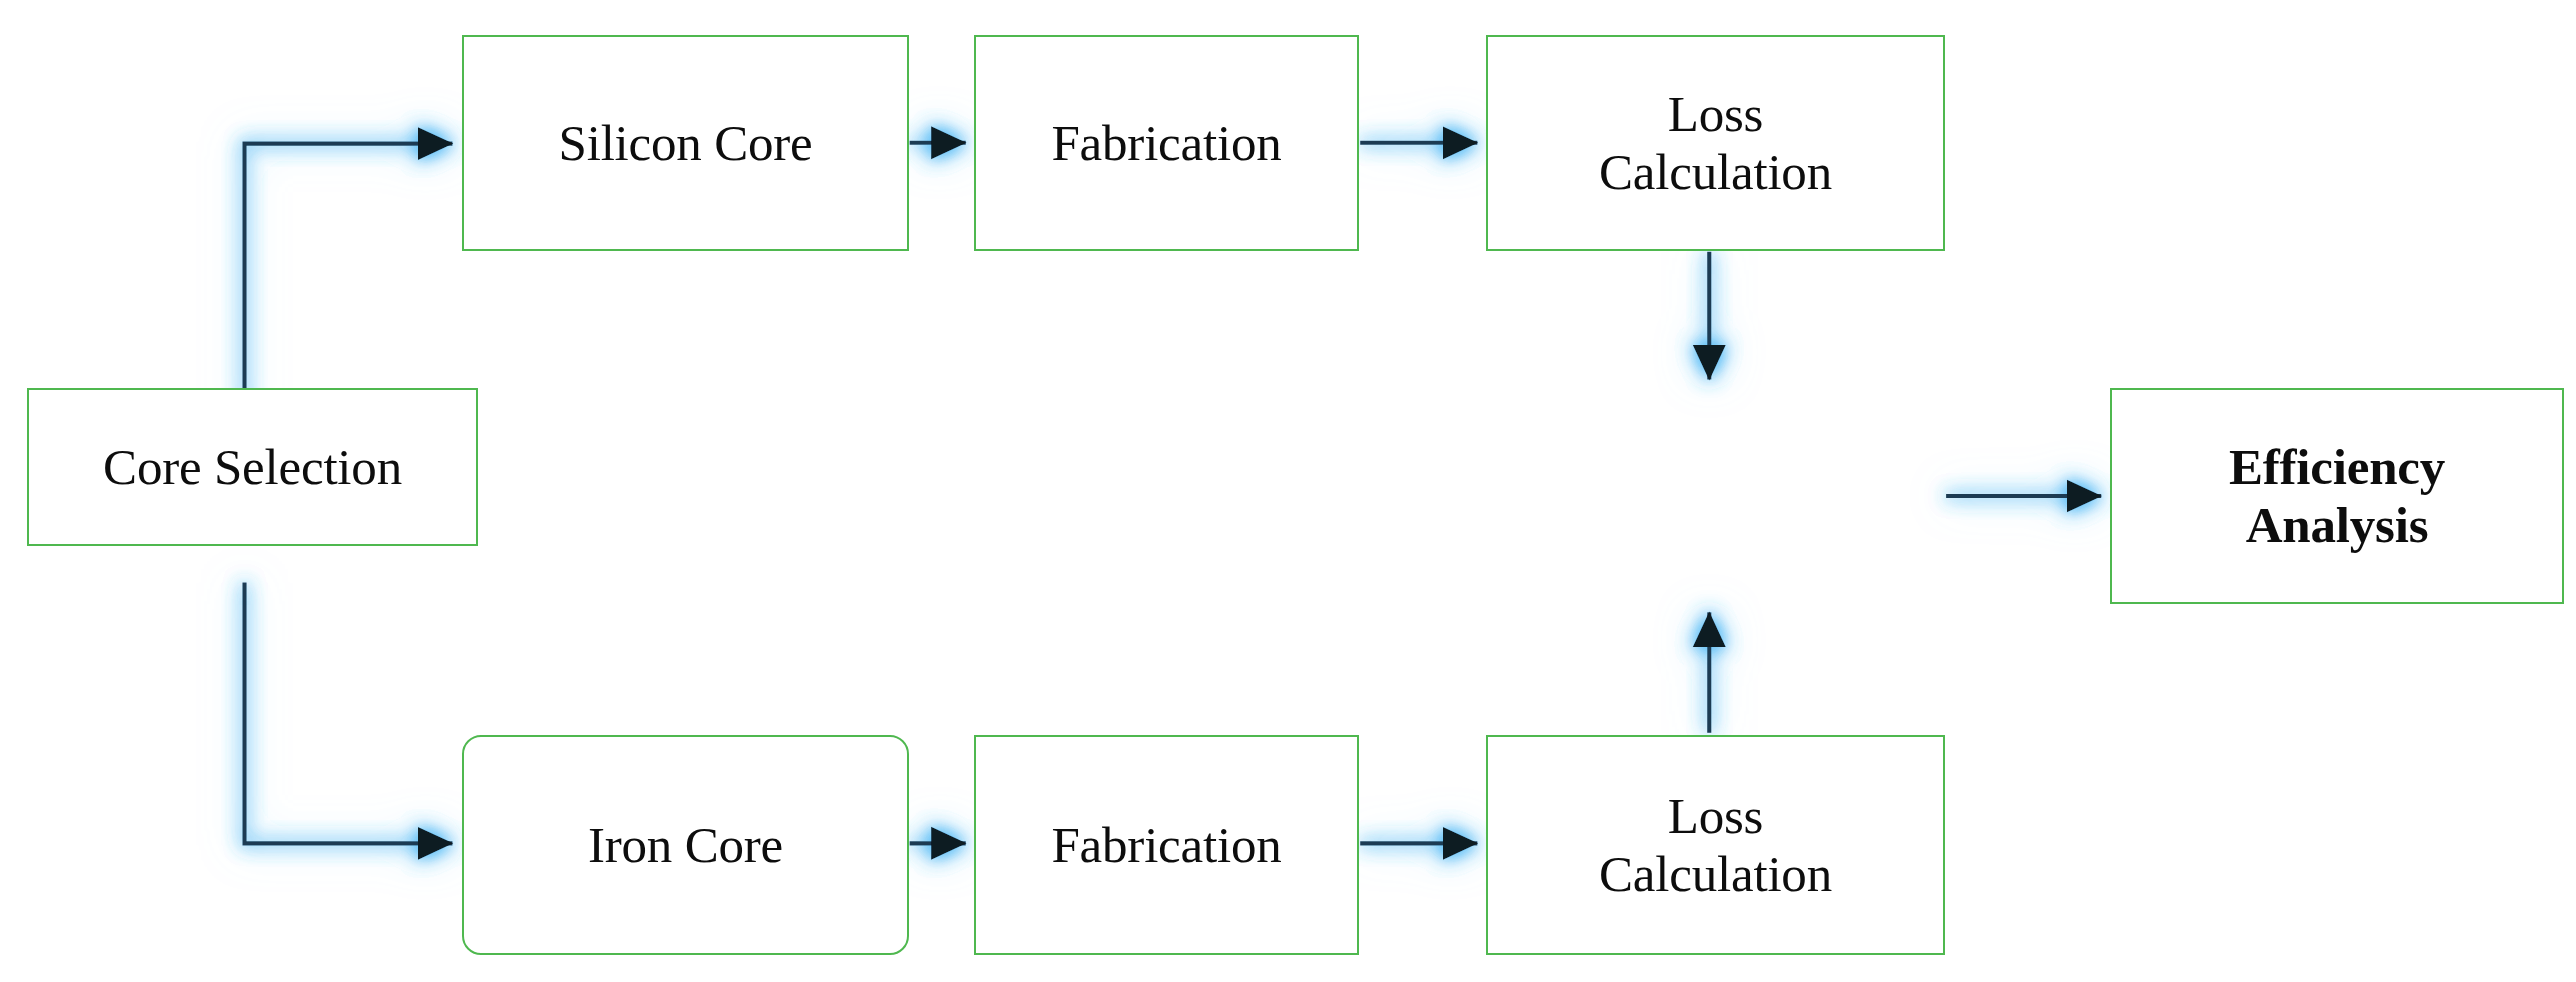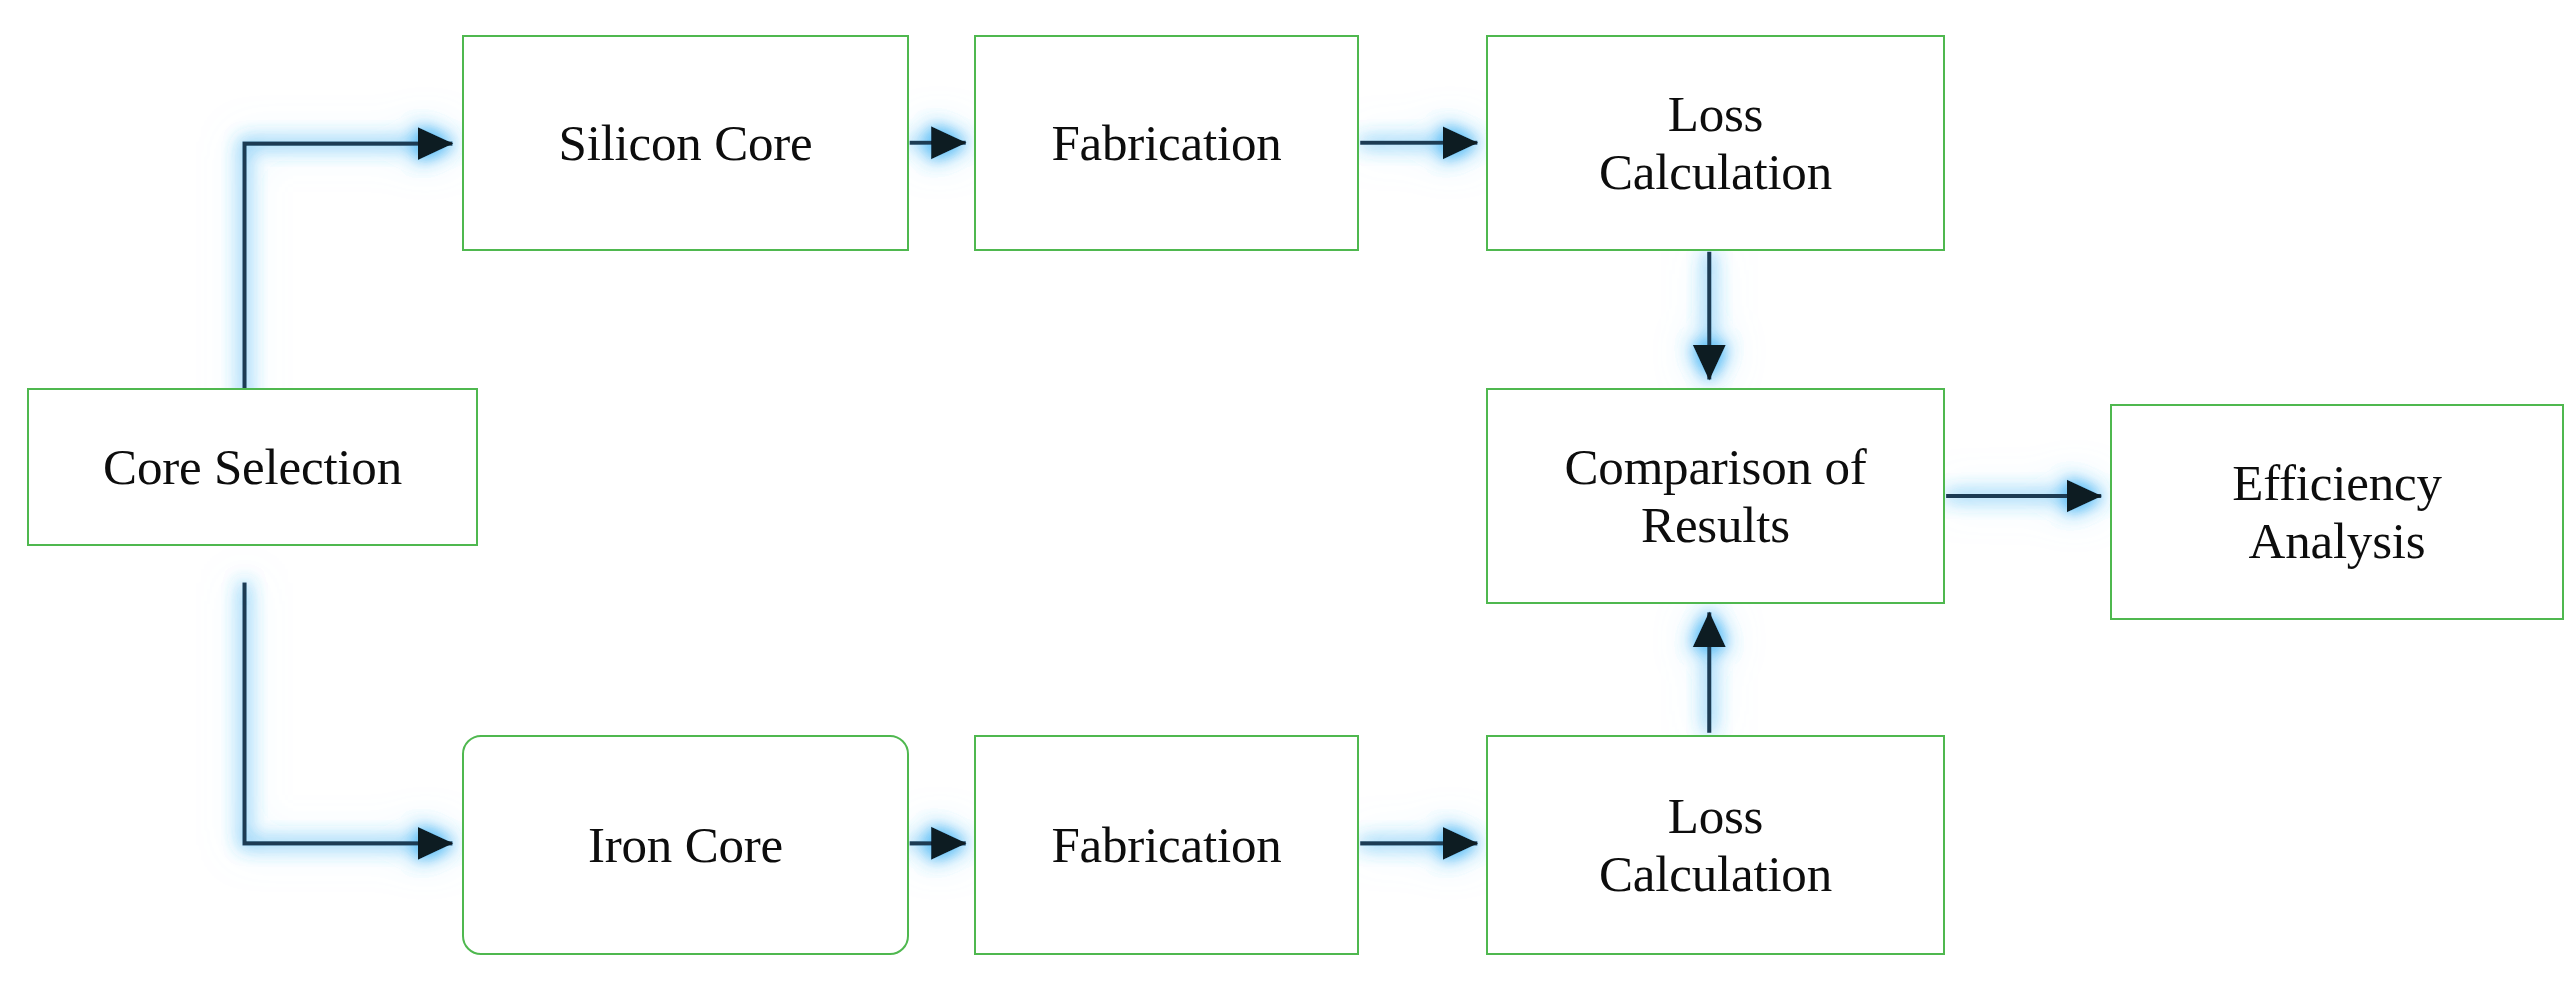--- a/index.html
+++ b/index.html
@@ -51,21 +51,21 @@
     letter-spacing: -0.2px;
     padding: 0 8.3px;
   }
 
   
   #node-core-selection { left: 27px;   top: 388px; width: 451px; height: 158px; justify-content: center; }
   #node-silicon-core   { left: 462px;  top: 35px;  width: 447px; height: 216px; }
   #node-fabrication-top{ left: 974px; top: 35px;  width: 385px; height: 216px; }
   #node-loss-calc-top  { left: 1486px; top: 35px;  width: 459px; height: 216px; }
   #node-comparison     { left: 1486px; top: 388px; width: 459px; height: 216px; }
-  #node-efficiency     { left: 2110px; top: 404px; width: 454px; height: 216px; }
+  #node-efficiency     { left: 2110px; top: 388px; width: 454px; height: 216px; font-weight: bold; }
   #node-iron-core      { left: 462px;  top: 735px; width: 447px; height: 220px; border-radius: 19px; }
   #node-fabrication-bot{ left: 974px; top: 735px; width: 385px; height: 220px; }
   #node-loss-calc-bot  { left: 1486px; top: 735px; width: 459px; height: 220px; }
 </style>
 </head>
 <body>
 
 <div id="diagram-root">
 
   <svg id="connector-layer" viewBox="0 0 3121 1190" width="2576" height="982" xmlns="http://www.w3.org/2000/svg">
@@ -122,24 +122,20 @@
 
   <div class="node-box" id="node-fabrication-top">
     <span class="node-label">Fabrication</span>
   </div>
 
   <div class="node-box" id="node-loss-calc-top">
     <span class="node-label">Loss
 Calculation</span>
   </div>
 
-  <div class="node-box" id="node-comparison">
-    <span class="node-label">Comparison of
-Results</span>
-  </div>
 
   <div class="node-box" id="node-efficiency">
     <span class="node-label">Efficiency
 Analysis</span>
   </div>
 
   <div class="node-box" id="node-iron-core">
     <span class="node-label">Iron Core</span>
   </div>
 

